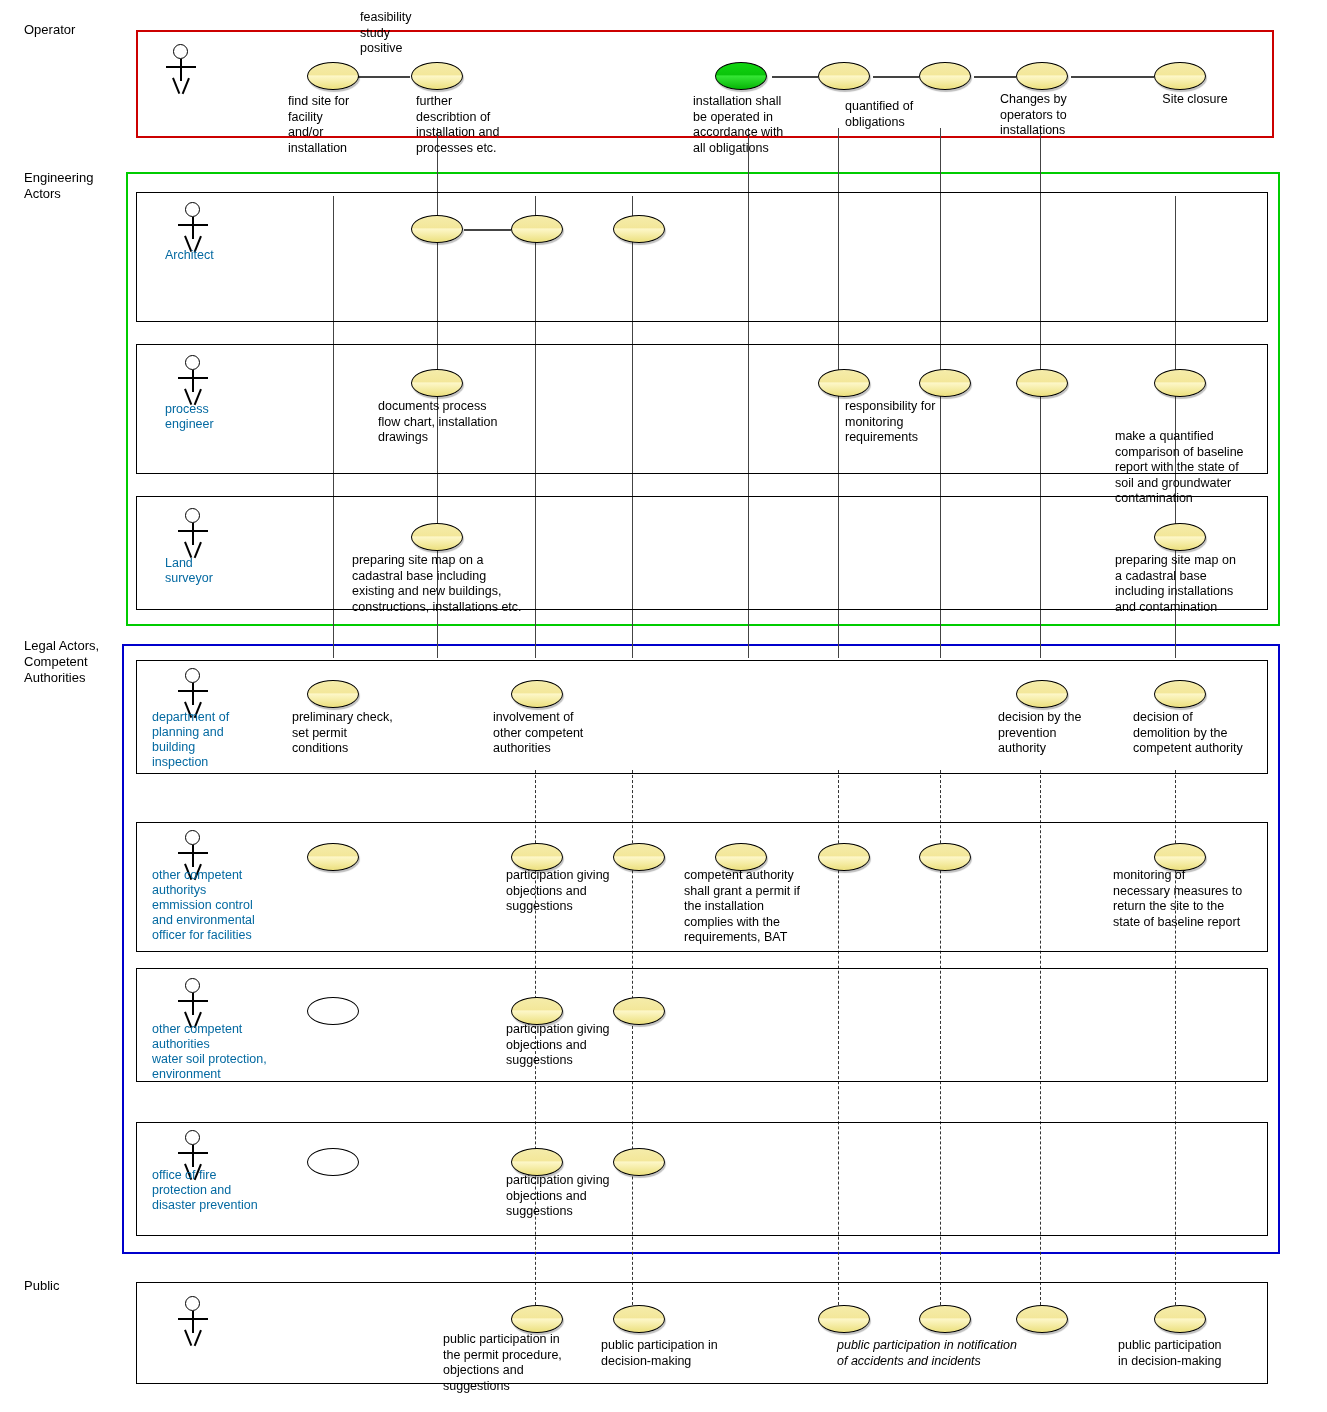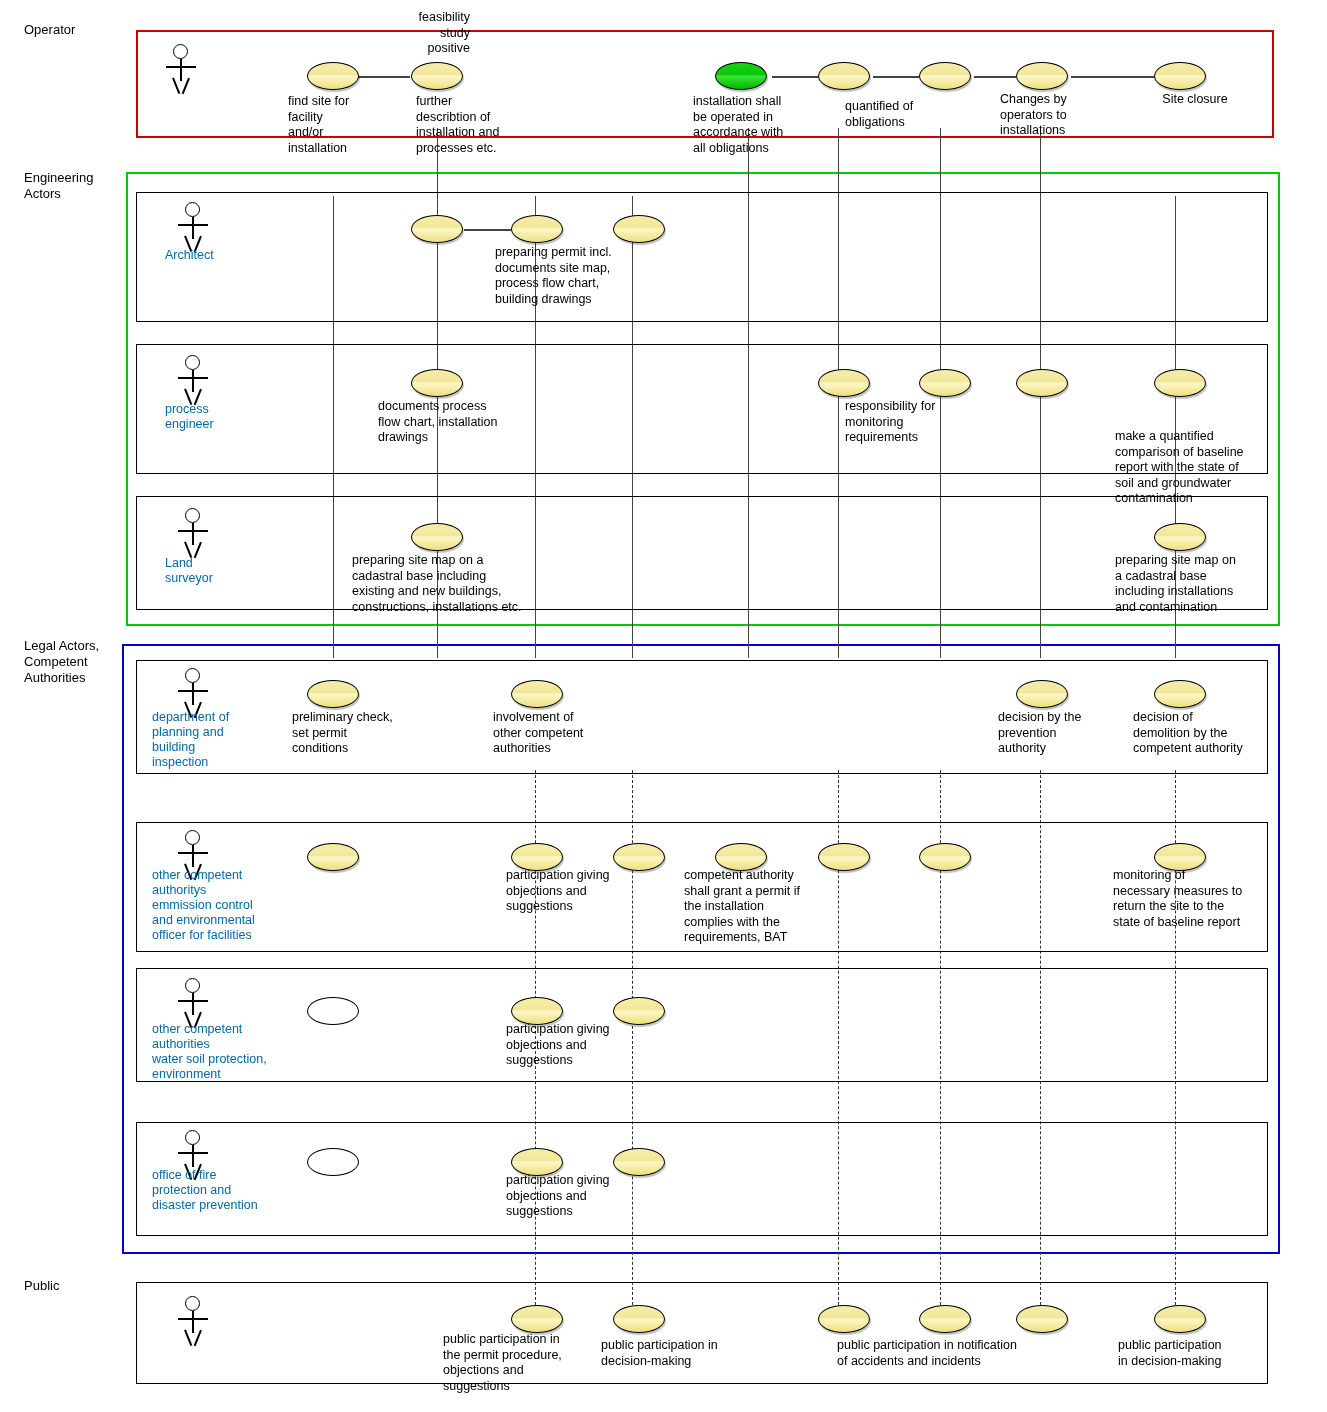--- a/index.html
+++ b/index.html
@@ -75,21 +75,21 @@
   <div class="vdash" style="left:1175px;top:770px;height:540px;"></div>
 
   <div class="actor" style="left:158px;top:44px;">
     <div class="head"></div>
     <div class="body"></div>
     <div class="arms"></div>
     <div class="leg1"></div>
     <div class="leg2"></div>
   </div>
 
-  <div class="uc-label" style="left:360px;top:10px;width:110px;text-align:right;">feasibility
+  <div class="uc-label" style="left:360px;top:10px;width:110px;text-align:left;">feasibility
 study
 positive</div>
 
   <div class="hline" style="left:358px;top:76px;width:52px;"></div>
   <div class="uc" style="left:307px;top:62px;"></div>
   <div class="uc-label" style="left:288px;top:94px;width:110px;">find site for
 facility
 and/or
 installation</div>
 
@@ -129,24 +129,20 @@
     <div class="body"></div>
     <div class="arms"></div>
     <div class="leg1"></div>
     <div class="leg2"></div>
   </div>
   <div class="actor-label" style="left:165px;top:248px;width:140px;">Architect</div>
 
   <div class="uc" style="left:411px;top:215px;"></div>
   <div class="hline" style="left:464px;top:229px;width:47px;"></div>
   <div class="uc" style="left:511px;top:215px;"></div>
-  <div class="uc-label" style="left:495px;top:245px;width:160px;">preparing permit incl.
-documents site map,
-process flow chart,
-building drawings</div>
   <div class="uc" style="left:613px;top:215px;"></div>
 
   <div class="lane" style="left:136px;top:344px;width:1130px;height:128px;"></div>
   <div class="actor" style="left:170px;top:355px;">
     <div class="head"></div>
     <div class="body"></div>
     <div class="arms"></div>
     <div class="leg1"></div>
     <div class="leg2"></div>
   </div>
@@ -322,21 +318,21 @@
   <div class="uc-label" style="left:443px;top:1332px;width:160px;">public participation in
 the permit procedure,
 objections and
 suggestions</div>
 
   <div class="uc" style="left:613px;top:1305px;"></div>
   <div class="uc-label" style="left:601px;top:1338px;width:160px;">public participation in
 decision-making</div>
 
   <div class="uc" style="left:818px;top:1305px;"></div>
-  <div class="uc-label" style="left:837px;top:1338px;width:230px;">public participation in notification
+  <div class="uc-label" style="left:837px;top:1338px;width:230px;font-style:italic;">public participation in notification
 of accidents and incidents</div>
 
   <div class="uc" style="left:919px;top:1305px;"></div>
   <div class="uc" style="left:1016px;top:1305px;"></div>
 
   <div class="uc" style="left:1154px;top:1305px;"></div>
   <div class="uc-label" style="left:1118px;top:1338px;width:160px;">public participation
 in decision-making</div>
 
 </div>

